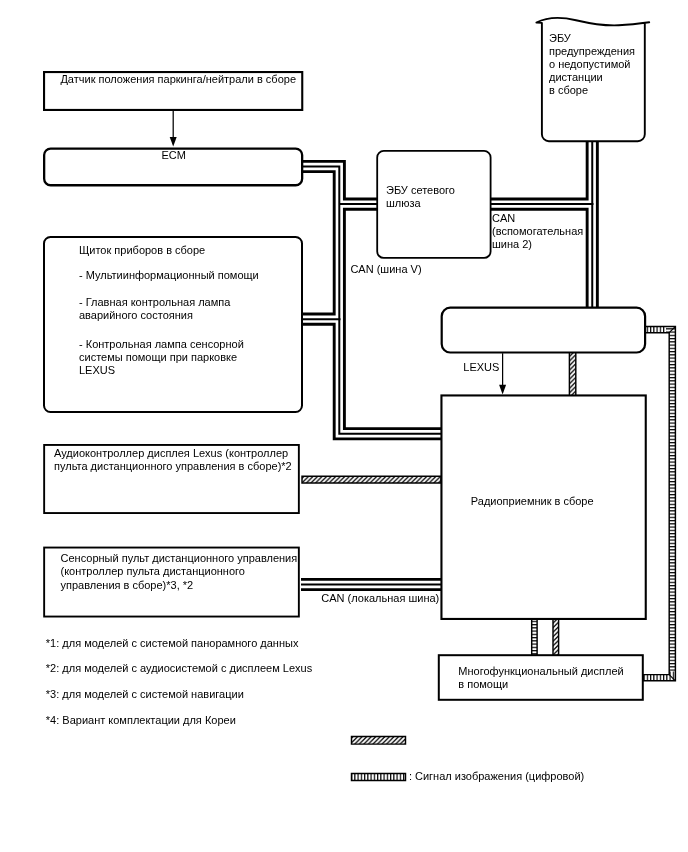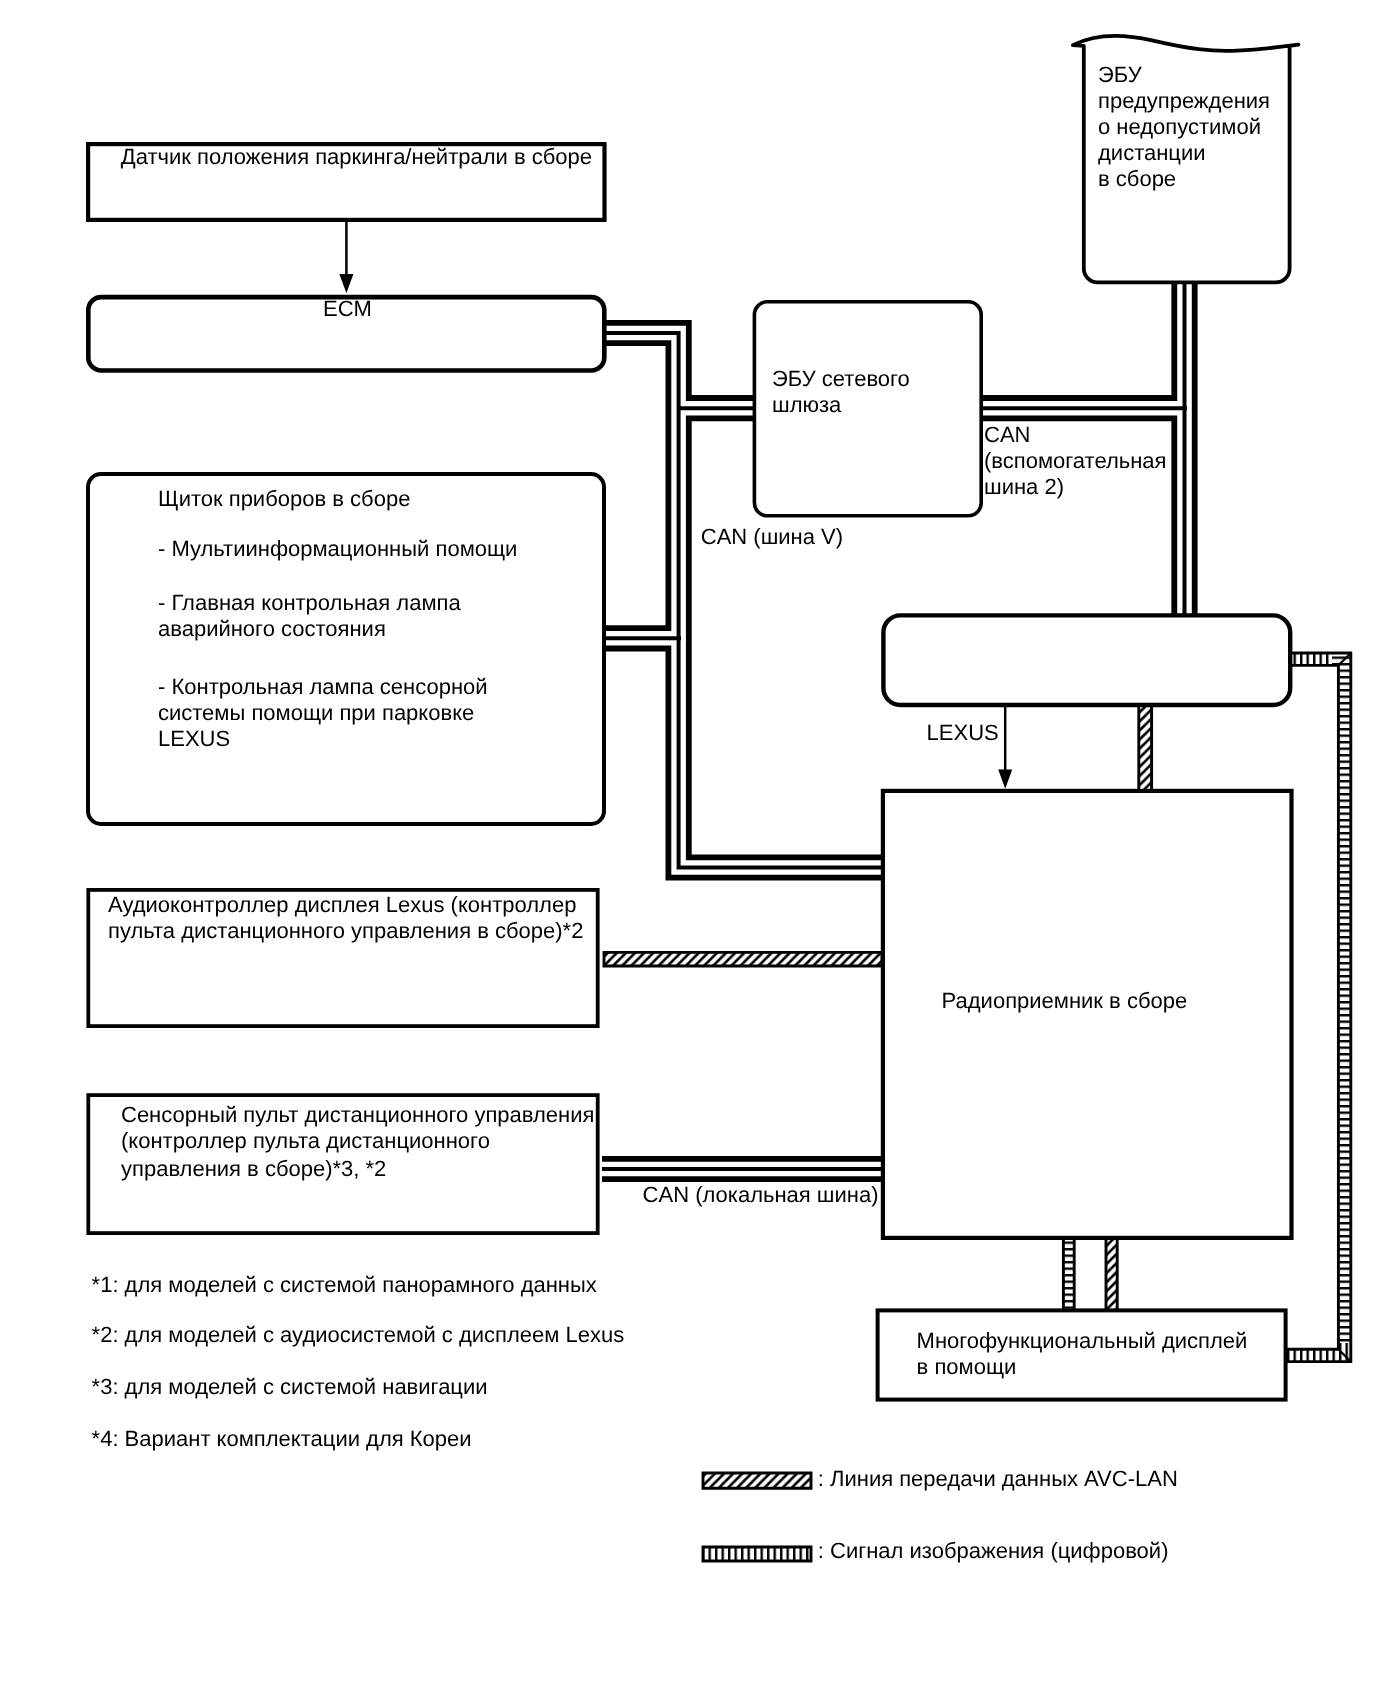--- a/index.html
+++ b/index.html
@@ -167,16 +167,15 @@
 (вспомогательная
 шина 2)</div>
 <div class="t" style="left:321.3px;top:592px">CAN (локальная шина)</div>
 <div class="t" style="left:463.3px;top:361.1px">LEXUS</div>
 
 <div class="t" style="left:45.8px;top:637px">*1: для моделей с системой панорамного данных</div>
 <div class="t" style="left:45.8px;top:662.1px">*2: для моделей с аудиосистемой с дисплеем Lexus</div>
 <div class="t" style="left:45.8px;top:688px">*3: для моделей с системой навигации</div>
 <div class="t" style="left:45.8px;top:713.9px">*4: Вариант комплектации для Кореи</div>
 
-<div class="t" style="left:408.9px;top:733.6px">: Линия передачи данных AVC-LAN</div>
 <div class="t" style="left:408.9px;top:769.8px">: Сигнал изображения (цифровой)</div>
 
 </div>
 
 </body></html>

